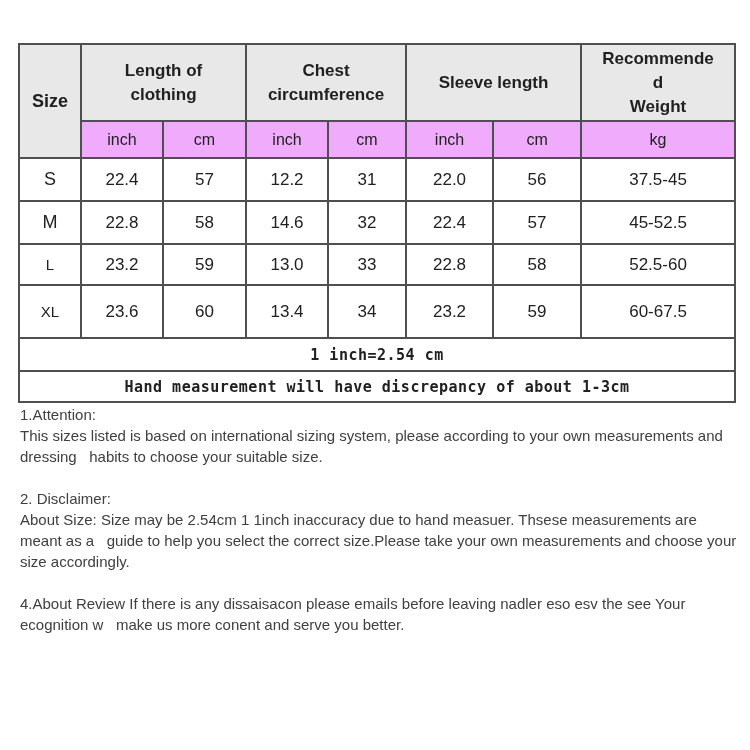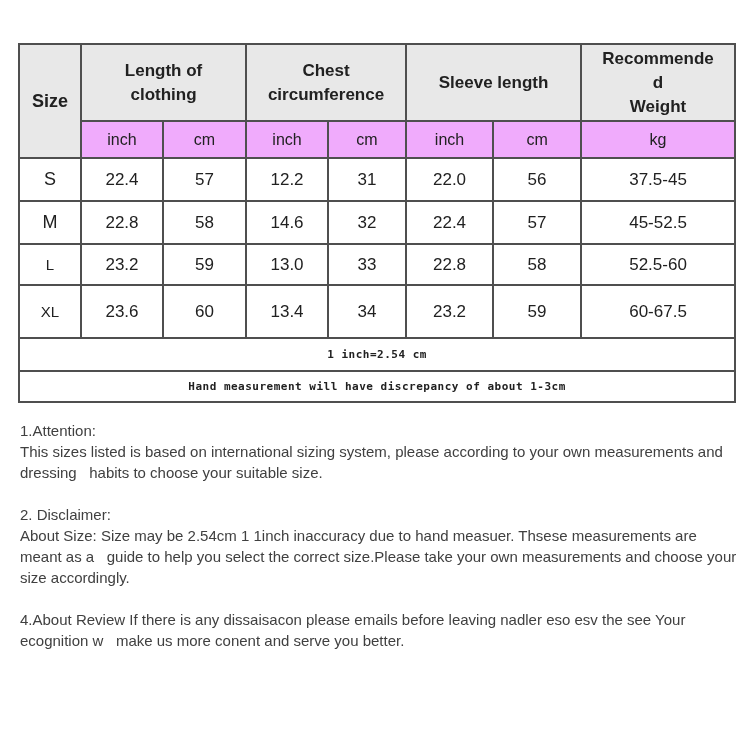--- a/index.html
+++ b/index.html
@@ -50,28 +50,28 @@
     font-size:16px;
   }
   .val { font-size:17px; font-weight:normal; background:#ffffff;border-radius:10px; }
   .size-cell { font-weight:normal; background:#ffffff; }
   .size-lg { font-size:18px; }
   .size-sm { font-size:15px; }
   .note-cell {
     background:#ffffff;
     font-family:"DejaVu Sans Mono","Liberation Mono",monospace;
     font-weight:bold;
-    font-size:11px;
+    font-size:15px;
     letter-spacing:0.5px;
   }
 
   
   .sections {
     position:absolute;
-    left:20px; top:420px;
+    left:20px; top:404px;
     width:722px;
     color:#404040;
     font-size:15px;
     line-height:21px;
   }
   .section { margin-bottom:21px; }
   .section .heading { white-space:pre-wrap; }
   .section .body { white-space:pre-wrap; }
 </style>
 </head>

